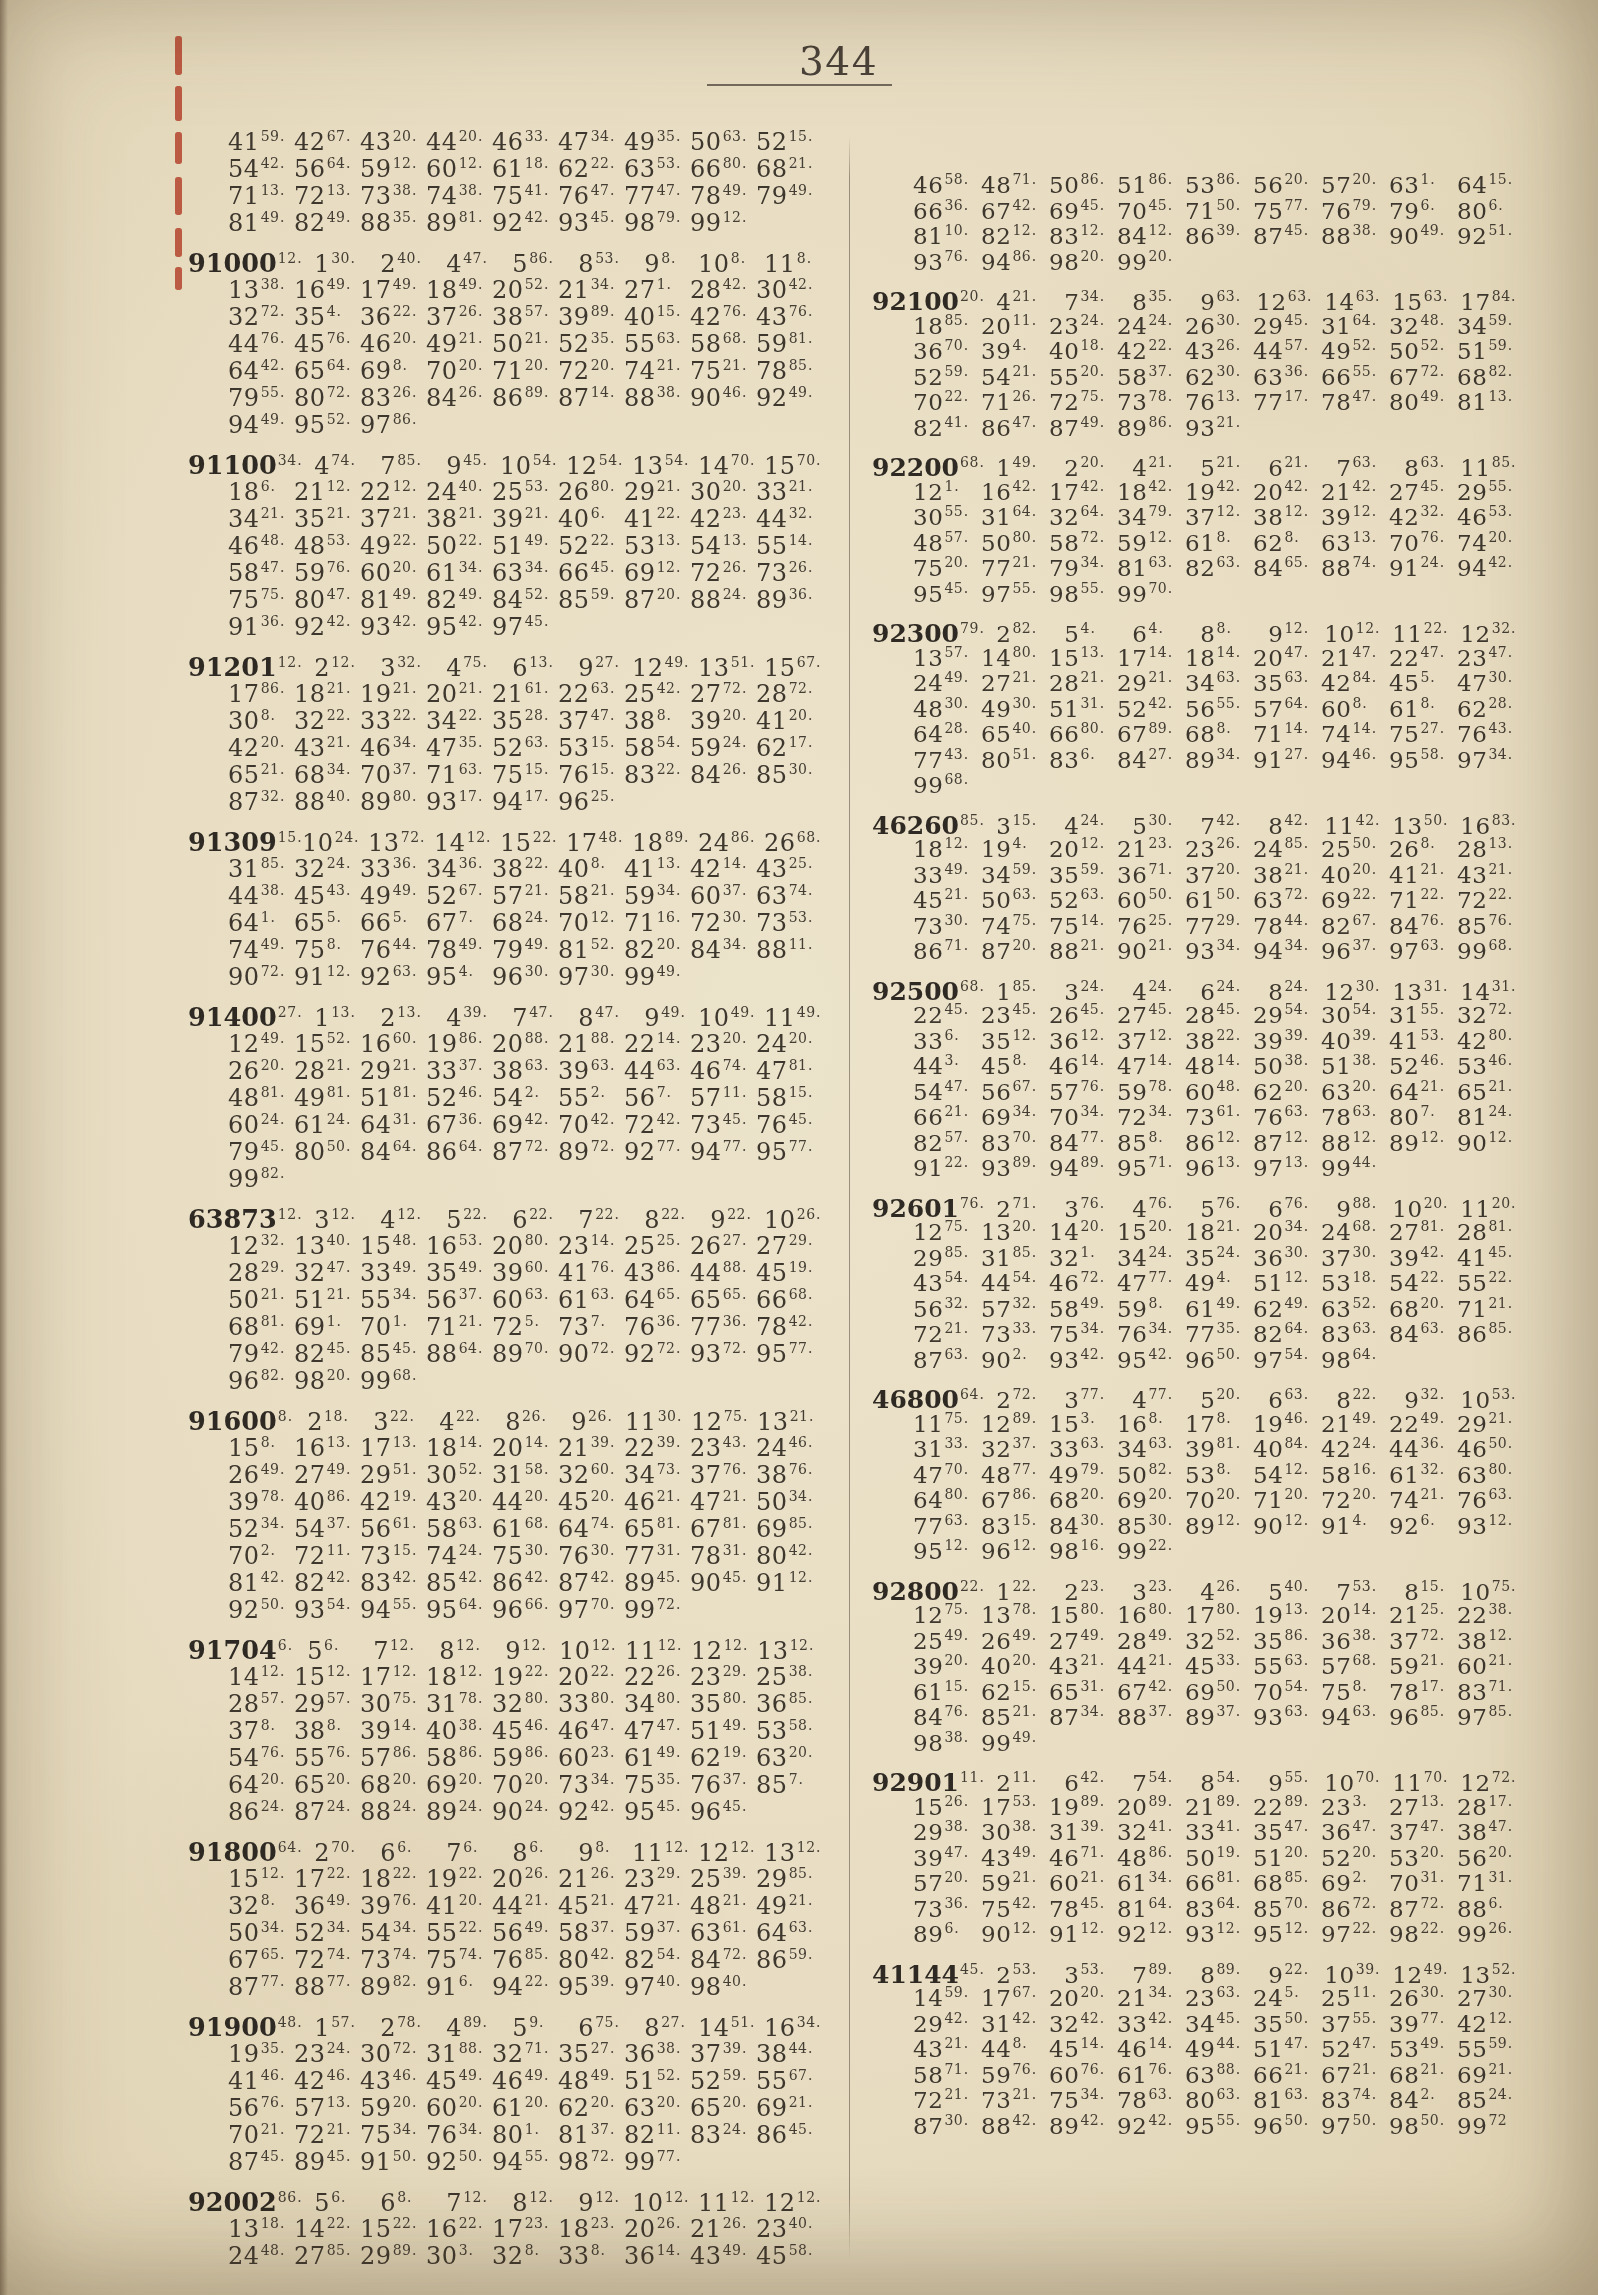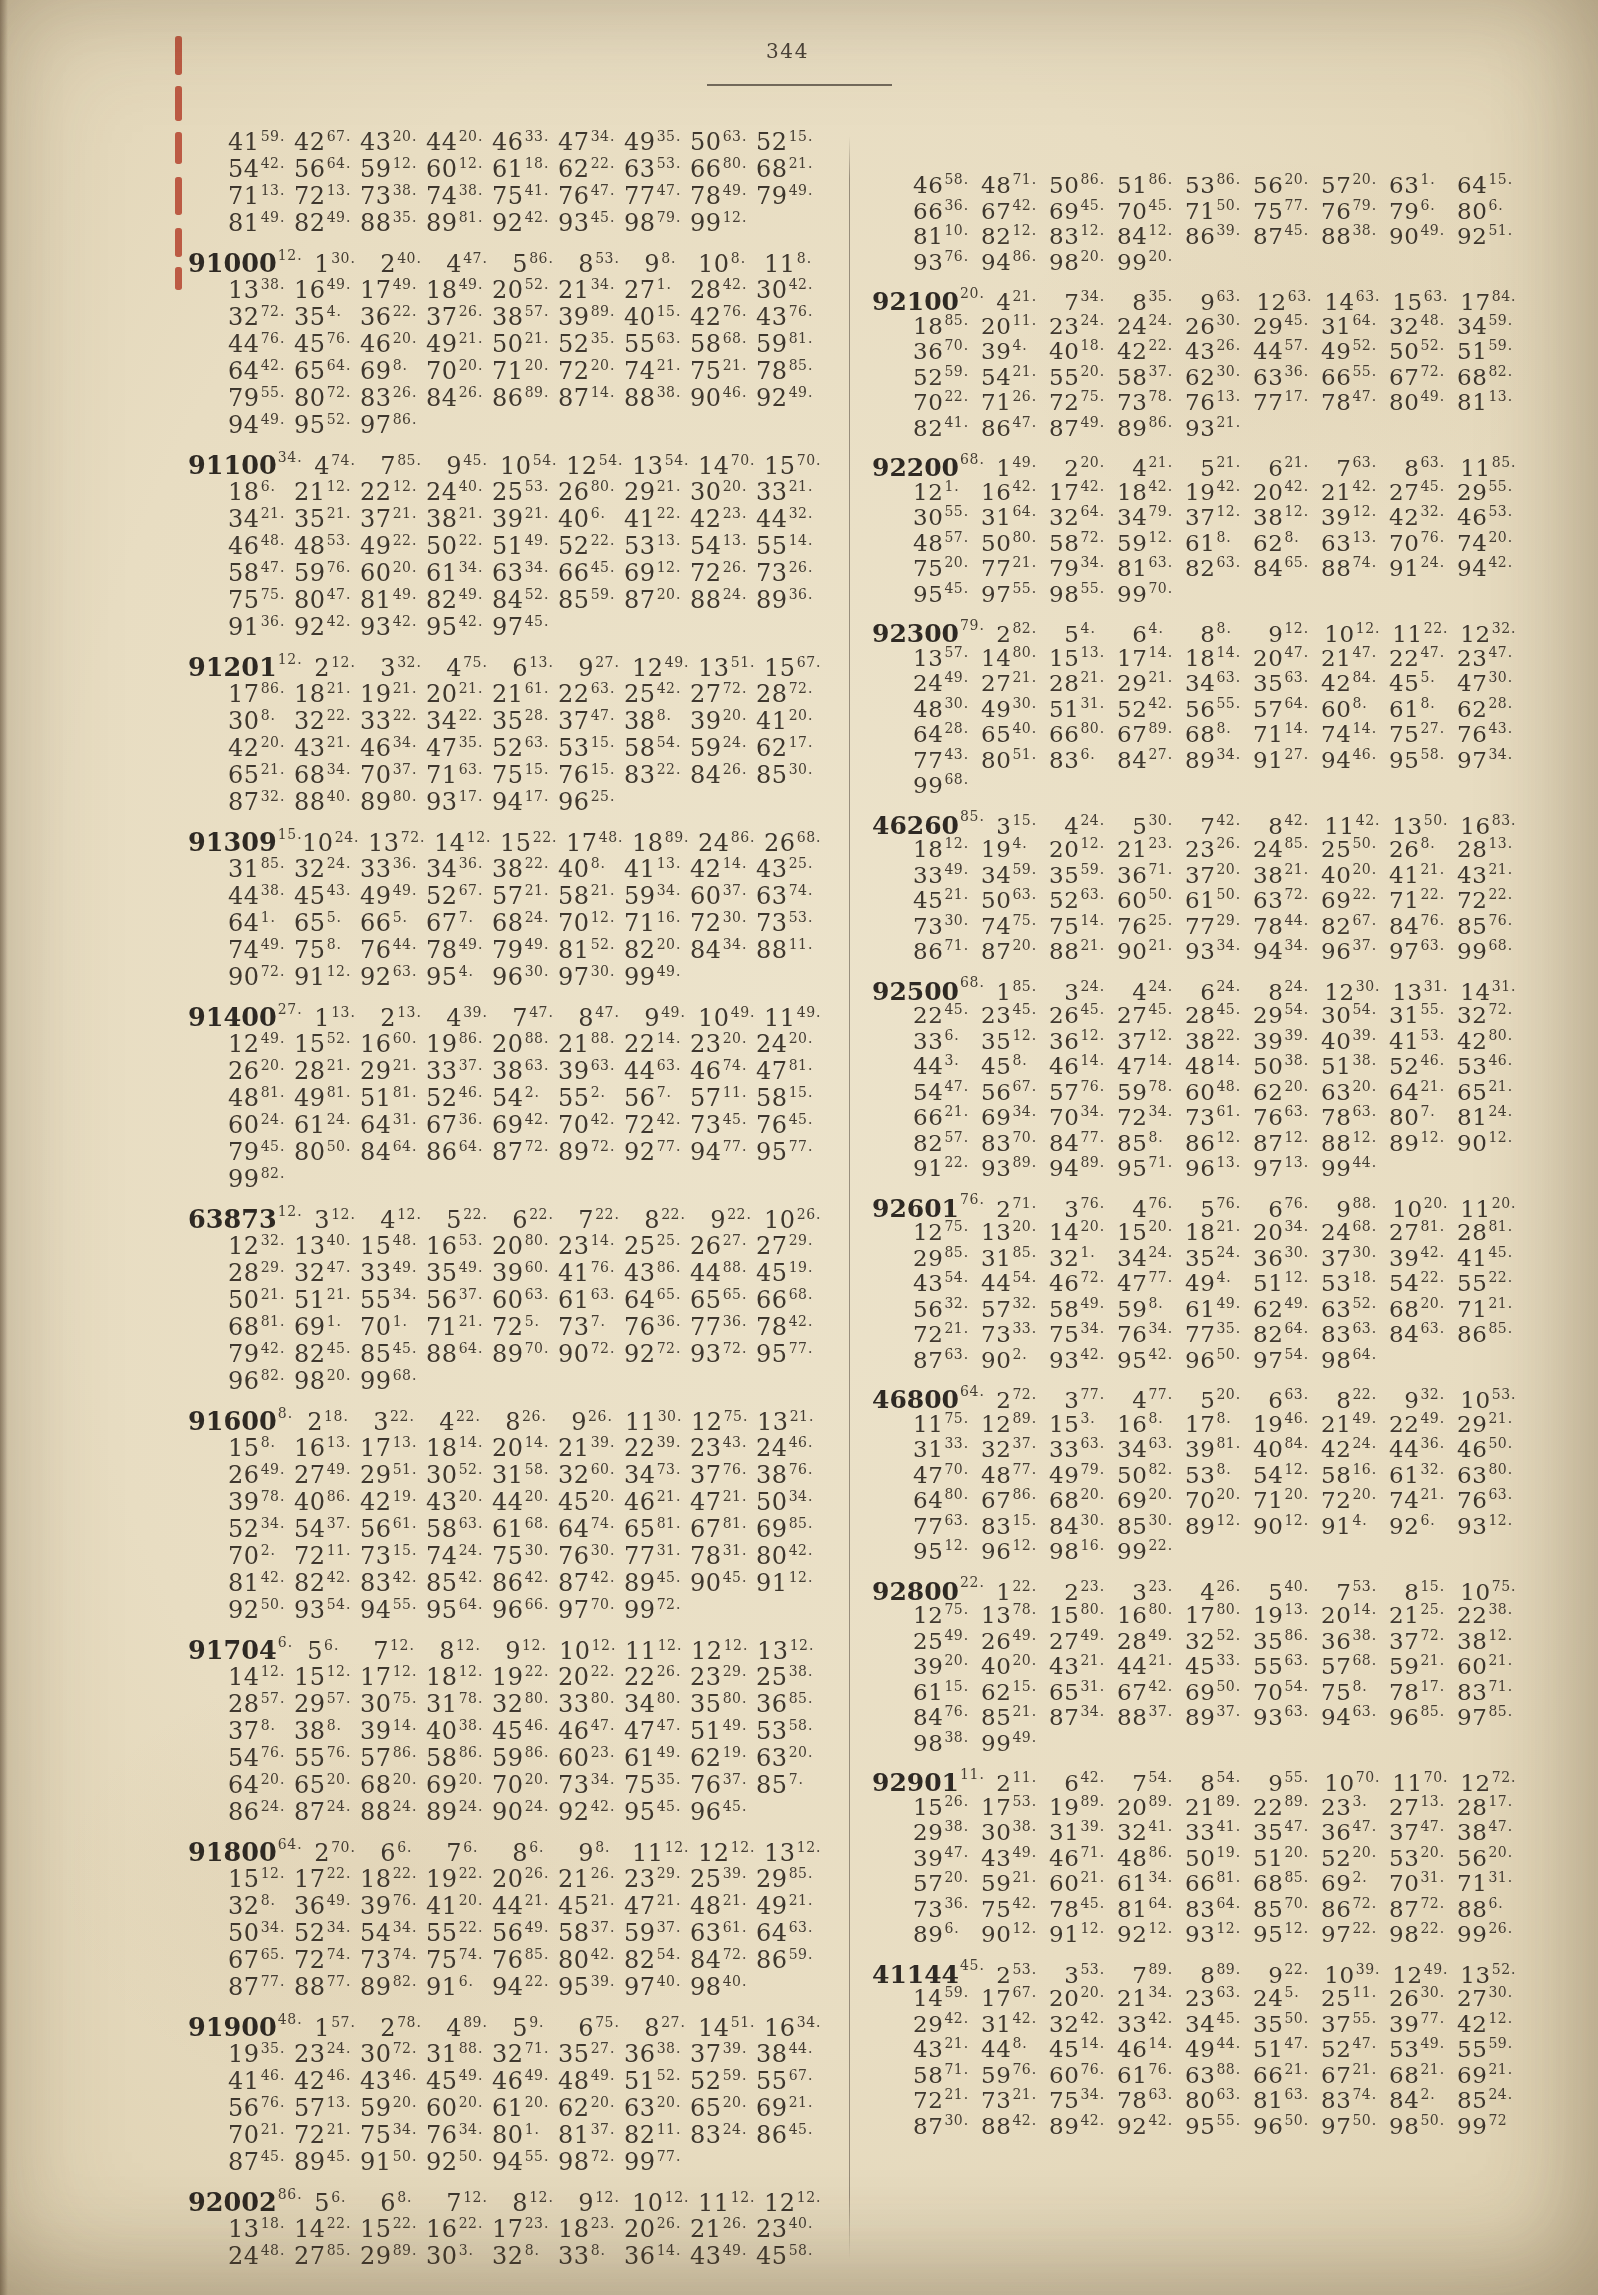--- a/index.html
+++ b/index.html
@@ -14,22 +14,22 @@
   }
   .vignette {
     position:absolute; inset:0; pointer-events:none;
     box-shadow: inset 0 0 119px rgba(90,70,40,.28), inset -22px -33px 87px rgba(80,60,35,.18);
   }
   .edge-left {
     position:absolute; left:0; top:0; width:7.6px; height:100%;
     background:linear-gradient(to right, rgba(60,40,25,.45), rgba(60,40,25,0));
   }
   .page-number {
-    position:absolute; top:39px; left:695px; width:185px; text-align:center;
-    font-size:20px; letter-spacing:1.6px; color:#494138;
+    position:absolute; top:39px; left:746px; width:185px; text-align:center;
+    font-size:39px; letter-spacing:1.6px; color:#494138;
   }
   .title-rule {
     position:absolute; top:84px; left:707px; width:185px; height:1.6px;
     background:#5e564a; opacity:.85;
   }
   .divider {
     position:absolute; left:849px; top:136px; width:1.1px; height:2123px;
     background:linear-gradient(to bottom, rgba(70,60,50,0), rgba(70,60,50,.5) 2%, rgba(70,60,50,.5) 97%, rgba(70,60,50,0));
   }
   .red-mark {
@@ -39,21 +39,21 @@
   .col { position:absolute;margin-top:44px; }
   .col-0 { left:188px;  top:86px; width:641px; }
   .col-1 { left:872px; top:130px; width:662px; }
   .line { display:flex; align-items:baseline; height:27px; white-space:nowrap; }
   .col-1 .line { height:25.5px; }
   .line.indent { padding-left:40px; }
   .col-1 .line.indent { padding-left:41px; }
   .header-line { margin-top:13px; }
   .slot { flex:0 0 66px; display:flex; align-items:baseline; overflow:visible; }
   .col-1 .slot { flex:0 0 68px; }
-  .slot.header-slot { flex:0 0 107px;align-items:center; }
+  .slot.header-slot { flex:0 0 107px; }
   .col-1 .slot.header-slot { flex:0 0 112px; }
   .base {
     display:inline-block; min-width:28px; text-align:right;
     font-size:24px; line-height:1; letter-spacing:0.5px; color:#3e372e;
   }
   .col-1 .base { font-size:23px; min-width:27px; }
   .header-base {
     font-weight:700; min-width:0; text-align:left;
     font-size:25.5px; letter-spacing:0; color:#2e2923;
   }

